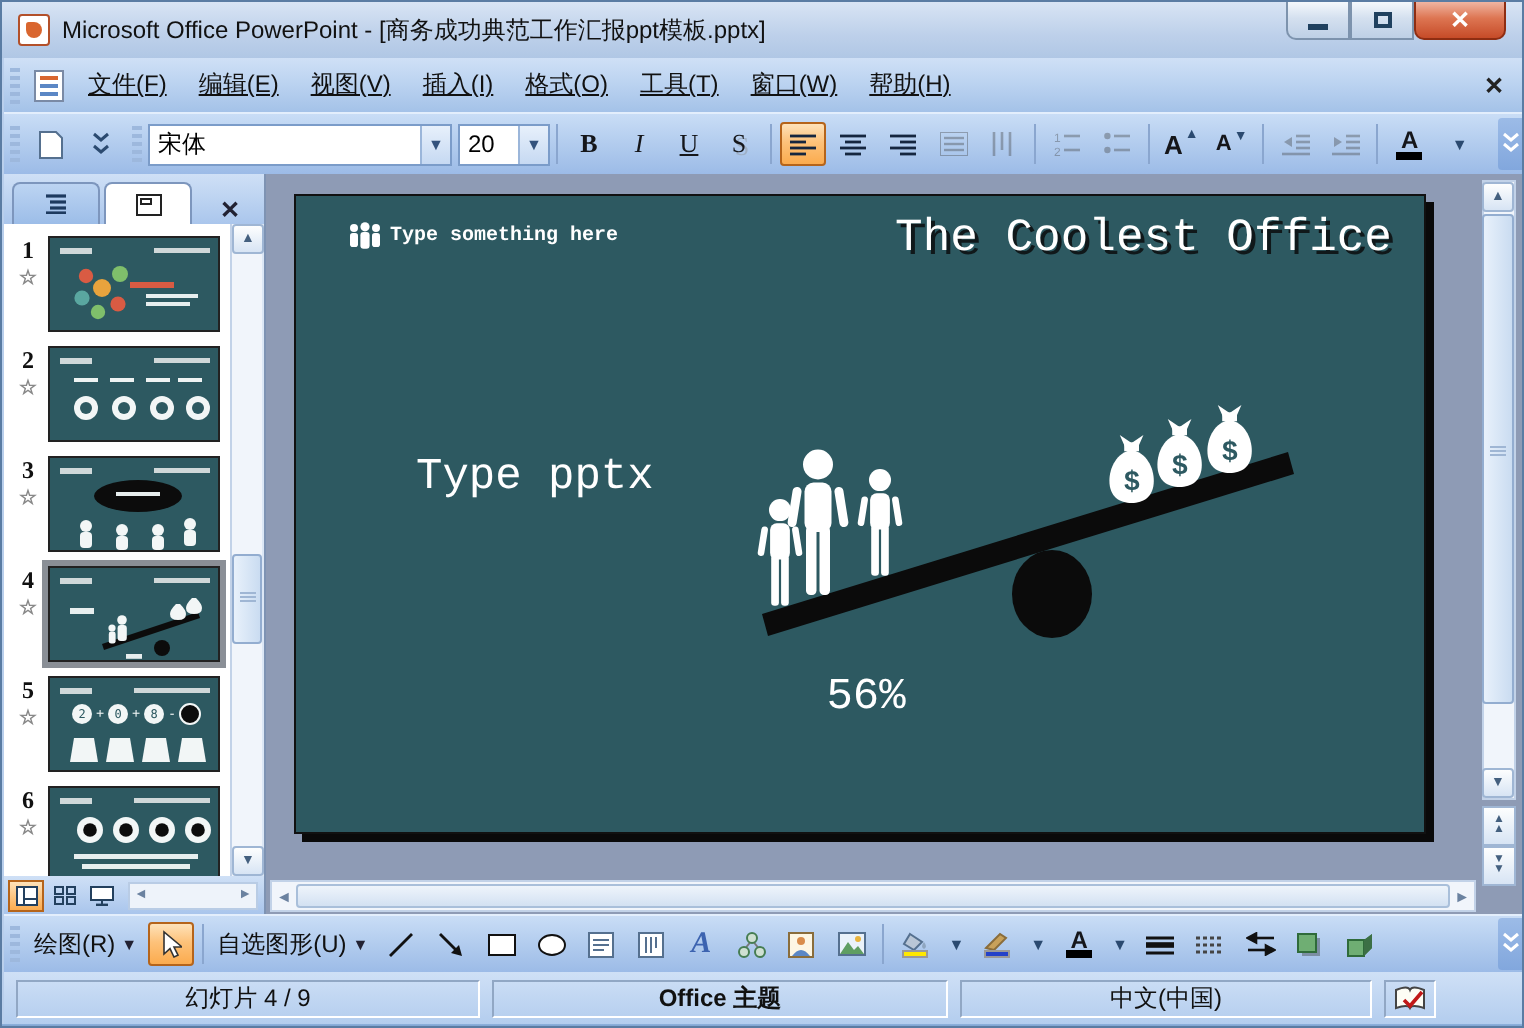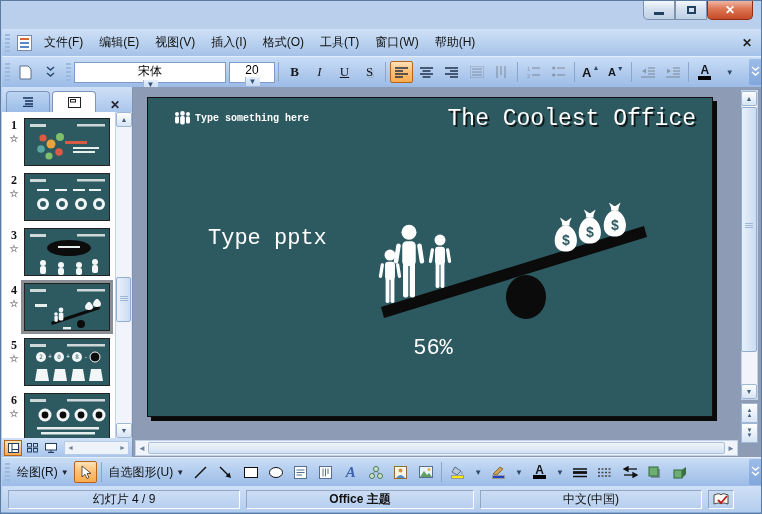--- a/index.html
+++ b/index.html
@@ -19,34 +19,34 @@
     background:linear-gradient(#f4f8fc,#d4e0ef 45%,#bed0e6);display:flex;align-items:center;justify-content:center;}
   .wbtn.close{width:46px;background:linear-gradient(#f0b5a2,#dd7552 45%,#c64b28);border-color:#8e2d12;
     border-radius:0 0 5px 5px;color:#fff;font-weight:bold;font-size:12px;}
   .wbtn:first-child{border-radius:0 0 0 5px;}
   .glyph-min{width:10px;height:3px;background:#20415f;margin-top:6px;}
   .glyph-max{width:9px;height:8px;border:2px solid #20415f;}
 
   
   .menubar{left:1px;top:28px;width:760px;height:27px;
     background:linear-gradient(#cfe0f6,#bad2f0 50%,#a4c2e8);display:flex;align-items:center;font-size:12px;}
-  .menu-item{padding:4px 8px;color:#111;cursor:default;}
+  .menu-item{padding:4px 8px;color:#111;cursor:default;text-decoration:underline;}
   .grip{width:5px;height:18px;margin:0 3px;background:repeating-linear-gradient(#9db8dd 0 2px,transparent 2px 4px);}
   .doc-ico{width:15px;height:16px;background:#fff;border:1px solid #7a8aa5;position:relative;margin:0 4px;}
   .doc-ico:before{content:"";position:absolute;left:2px;top:2px;width:9px;height:2px;background:#d9662f;box-shadow:0 4px 0 #5b87c5,0 8px 0 #5b87c5;}
   .menu-close{margin-left:auto;margin-right:10px;font-size:12px;font-weight:bold;color:#222;}
 
   .toolbar{left:1px;width:760px;height:31px;background:linear-gradient(#c9ddf6,#b2ccee 50%,#9cbbe7);
     display:flex;align-items:center;border-top:1px solid #e3eefc;}
   .tbtn{min-width:23px;height:22px;padding:0 2px;margin:0 1px;display:flex;align-items:center;justify-content:center;
     border:1px solid transparent;border-radius:2px;font-size:13px;color:#15161a;}
   .tbtn.active{background:linear-gradient(#fee2b9,#fdc27a 45%,#fbab4e);border-color:#b5641a;}
   .tbtn.dis{opacity:.42;filter:grayscale(.9);}
   .sep{width:1px;height:20px;background:#8aa6cf;margin:0 3px;}
-  .combo{height:21px;background:#fff;border:1px solid #7b9cc9;display:flex;align-items:center;font-size:12px;flex-direction:column;}
+  .combo{height:21px;background:#fff;border:1px solid #7b9cc9;display:flex;align-items:center;font-size:12px;}
   .combo .val{padding:0 4px;flex:1;white-space:nowrap;}
   .combo .drop{width:15px;height:100%;background:linear-gradient(#e7f0fb,#c6d9f2);border-left:1px solid #9bb6da;
     display:flex;align-items:center;justify-content:center;font-size:8px;color:#33527c;}
   .chev-btn{margin-left:auto;width:13px;height:26px;background:linear-gradient(#9cbbe7,#82a7dd);border-radius:2px 0 0 2px;
     color:#fff;display:flex;align-items:center;justify-content:center;font-size:9px;}
   svg.ic{display:block;}
 
   
   .main{left:1px;top:86px;width:760px;height:370px;background:#8e9bb5;display:flex;}
   .pane{width:131px;height:100%;background:#dce7f5;position:relative;border-right:1px solid #7e93b3;}
@@ -98,20 +98,24 @@
     display:flex;align-items:center;font-size:12px;color:#111;}
   .stbox{height:19px;border:1px solid #91a7c4;border-right-color:#fff;border-bottom-color:#fff;background:transparent;
     display:flex;align-items:center;justify-content:center;margin-left:6px;}
   .bottomedge{left:0;top:511px;width:762px;height:3px;background:linear-gradient(#8fb2dd,#5c86b8);}
 </style>
 </head>
 <body>
 
 <div class="win">
 
+  <div class="abs titlebar">
+    <div class="ppticon"></div>
+    <div class="title-text">Microsoft Office PowerPoint - [商务成功典范工作汇报ppt模板.pptx]</div>
+  </div>
   <div class="winbtns">
     <div class="wbtn">
         <span class="glyph-min"></span>
       </div>
     <div class="wbtn">
         <span class="glyph-max"></span>
       </div>
     <div class="wbtn close">
         <span>✕</span>
       </div>
@@ -738,21 +742,21 @@
     </div>
   </div>
 
   <div class="abs statusbar">
     <div class="stbox" style="width:232px;">
         <span>幻灯片 4 / 9</span>
       </div>
     <div class="stbox" style="width:228px;font-weight:bold;">
         <span>Office 主题</span>
       </div>
-    <div class="stbox" style="width:222px;">
+    <div class="stbox" style="width:206px;">
         <span>中文(中国)</span>
       </div>
     <div class="stbox" style="width:26px;">
       <svg class="ic" width="16" height="13">
           <path d="M1,2 q6,-2.5 7,0 q1,-2.5 7,0 v9 q-6,-2 -7,0 q-1,-2 -7,0 z" fill="#fdfdf5" stroke="#444"></path>
           <path d="M5,7 l3,3 l6,-7" fill="none" stroke="#c01818" stroke-width="1.8"></path>
         </svg>
     </div>
   </div>
   <div class="abs bottomedge"></div>

